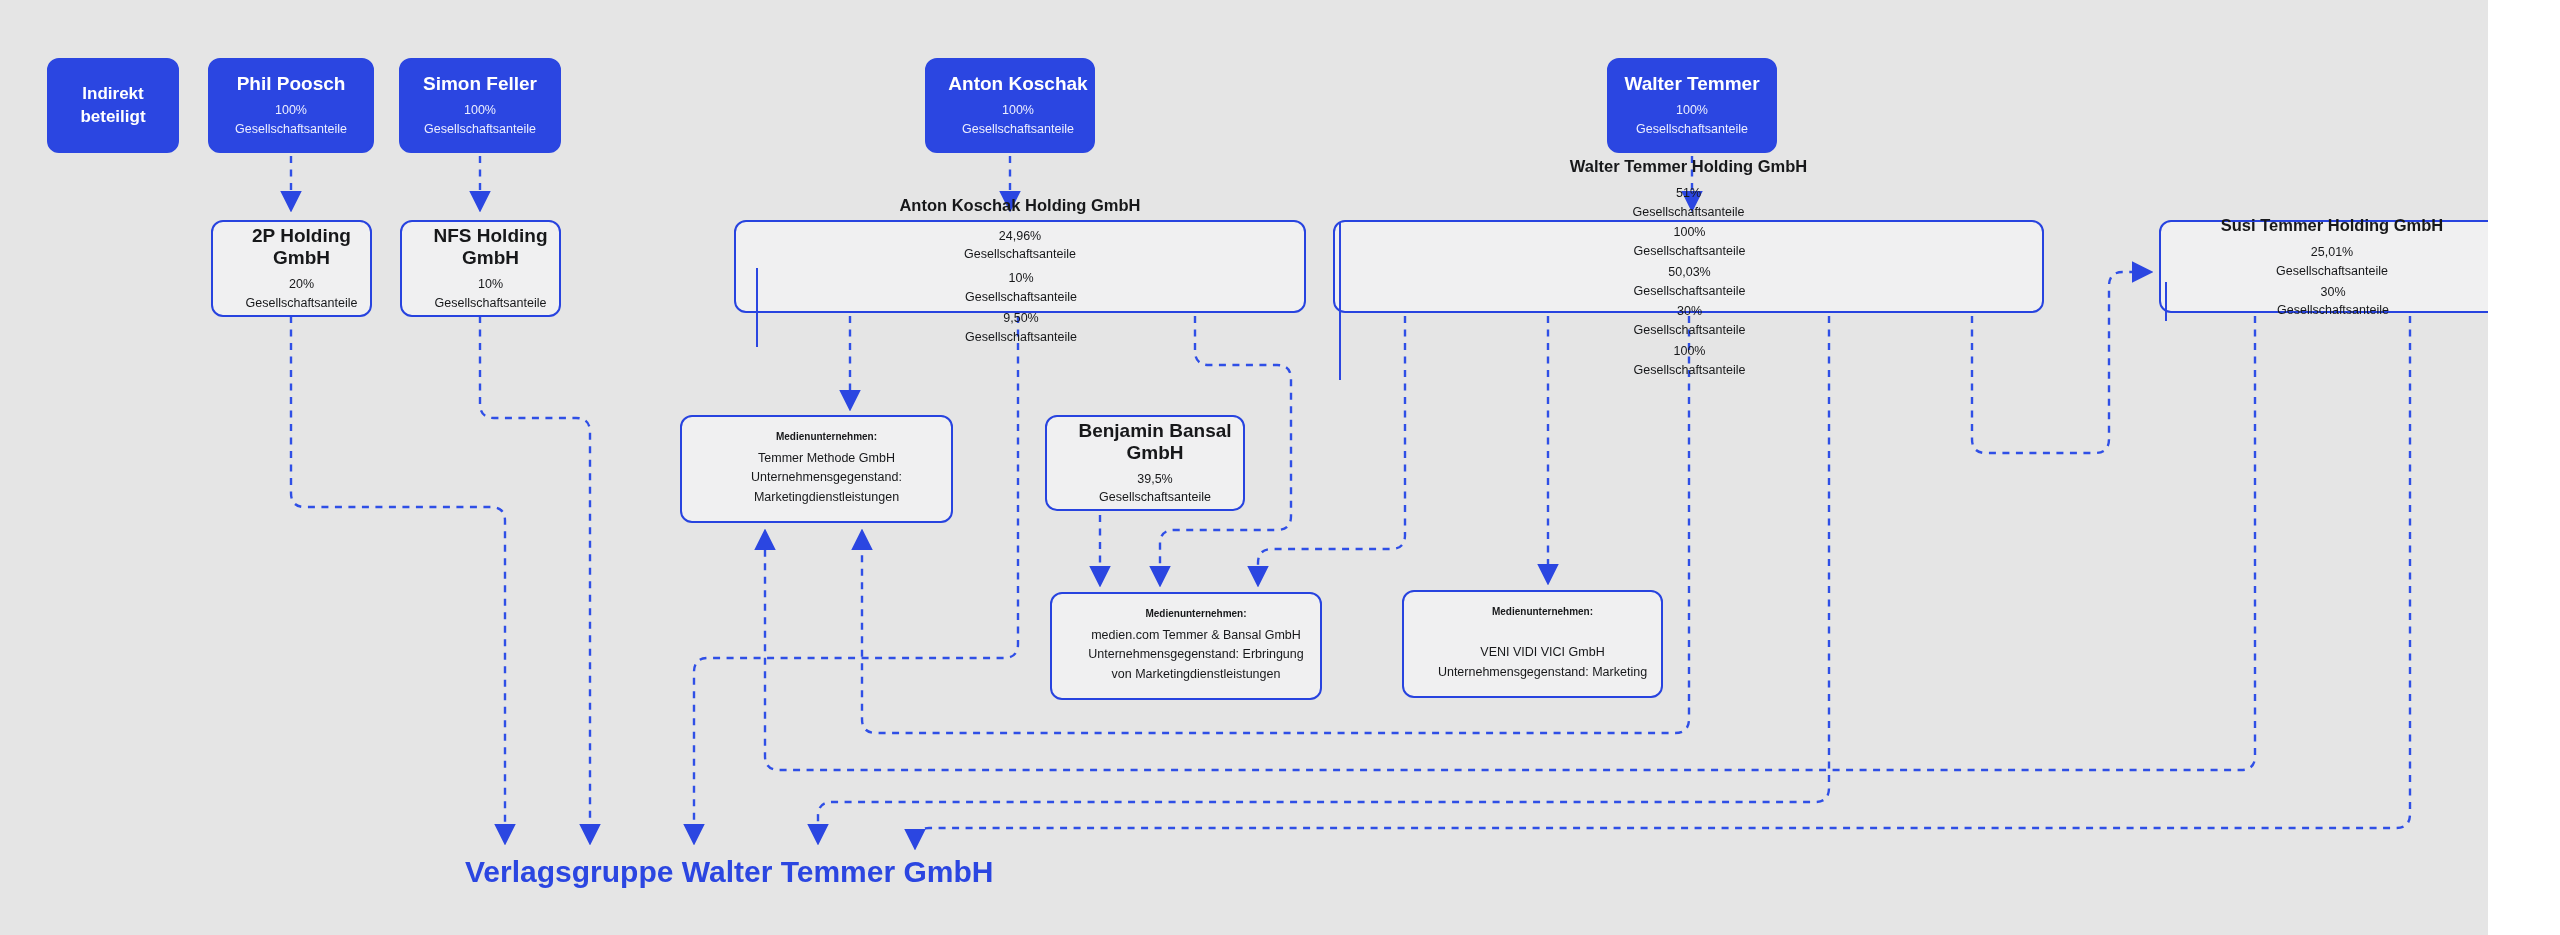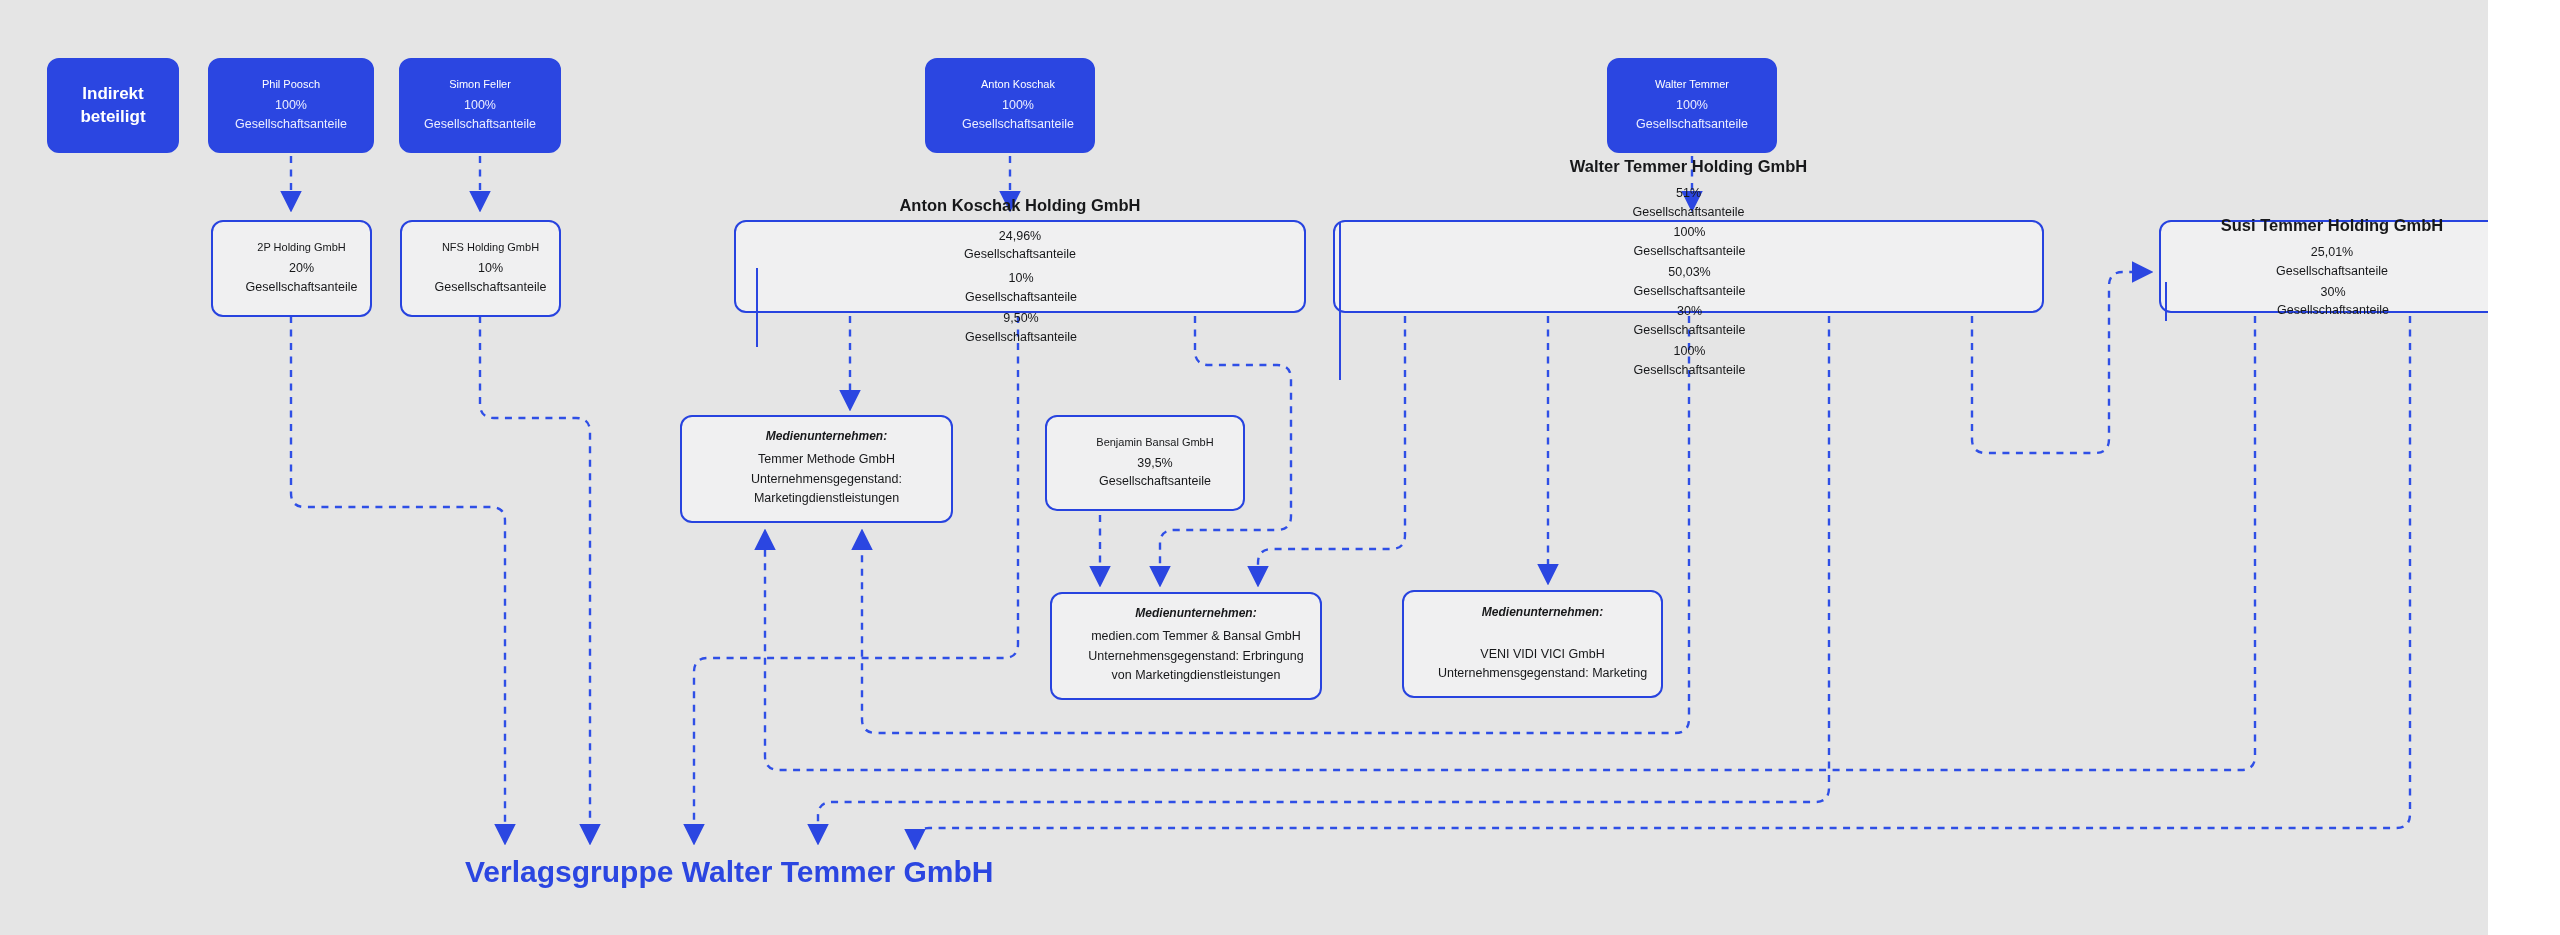--- a/index.html
+++ b/index.html
@@ -5,28 +5,28 @@
   html,body{margin:0;padding:0;background:#ffffff;}
   .canvas{position:relative;width:2488px;height:935px;background:#e5e5e5;
           font-family:"Liberation Sans",sans-serif;overflow:hidden;}
   svg.wires{position:absolute;left:0;top:0;z-index:1;}
   .node{position:absolute;box-sizing:border-box;border-radius:12px;z-index:2;
         display:flex;flex-direction:column;align-items:center;justify-content:center;text-align:center;}
   .blue{background:#2b46e1;color:#ffffff;border:2px solid #2b46e1;}
   .light{background:#f0f0f1;border:2px solid #2743df;color:#17181a;padding-left:20px;}
   .white{background:#ffffff;border:2px solid #2743df;color:#2b46e1;}
   .legend-label{font-size:17px;font-weight:bold;line-height:1.35;}
-  .p-name{font-size:11px;font-weight:normal;margin-bottom:6px;}
+  .p-name{font-size:19px;font-weight:bold;margin-bottom:6px;}
   .p-pct{font-size:12.5px;line-height:1.45;}
   .blue .p-pct{color:#eceeff;}
   .h-title{font-size:16.5px;font-weight:bold;margin:4px 0 7px 0;width:100%;}
   .sections{display:flex;width:100%;align-items:stretch;flex-direction:column;}
   .sect{flex:1;display:flex;flex-direction:column;justify-content:center;font-size:12.5px;line-height:1.5;padding:1px 2px;}
   .sect + .sect{border-left:2.5px solid #2b46e1;}
-  .m-header{font-size:12px;font-weight:bold;margin-bottom:7px;font-style:italic;}
+  .m-header{font-size:10px;font-weight:bold;margin-bottom:7px;}
   .m-line{font-size:12.5px;line-height:1.55;}
   .gap{height:19px;}
   .big-title{position:absolute;z-index:2;font-size:30px;font-weight:bold;color:#2b46e1;white-space:nowrap;}
 </style>
 </head>
 <body>
 
 <div class="canvas">
 
   <svg class="wires" width="2560" height="935" viewBox="0 0 2560 935">

